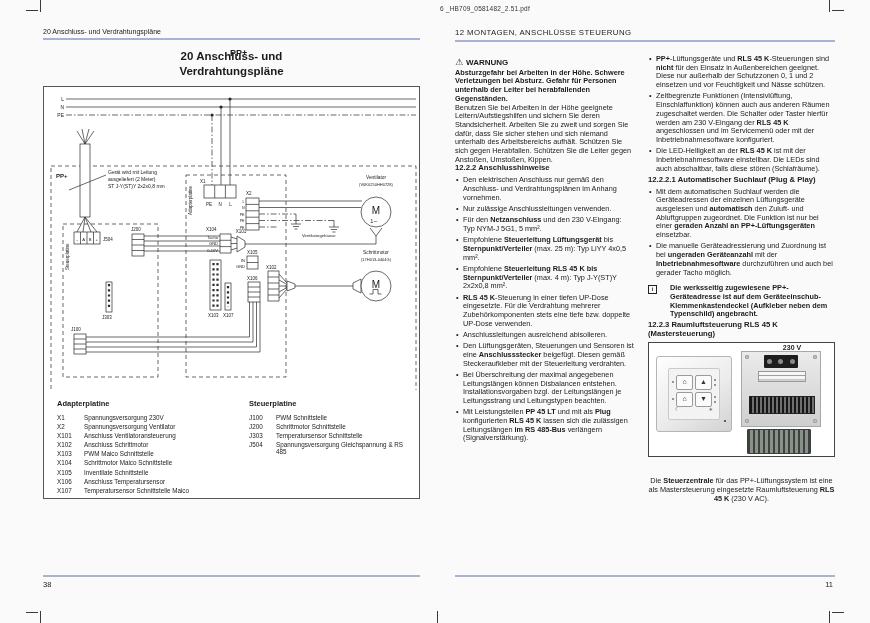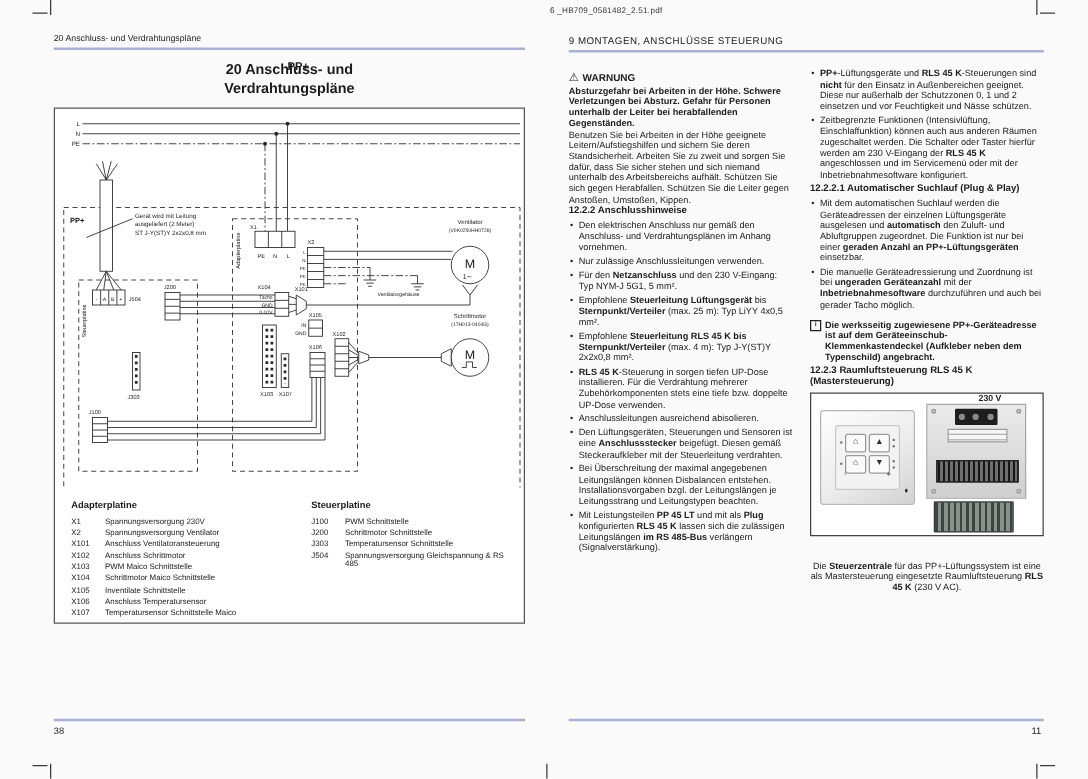--- a/index.html
+++ b/index.html
@@ -33,21 +33,21 @@
   
   .col{position:absolute;font-size:7.3px;line-height:8.7px;}
   .col1{left:0;top:30px;width:179px;}
   .col2{left:193px;top:27px;width:187px;}
   .warn-title{font-size:8px;font-weight:bold;margin-bottom:1px;}
   .warn-icon{font-size:9px;font-weight:normal;margin-right:3px;}
   .bold-par{font-weight:bold;}
   .h2{font-weight:bold;font-size:7.7px;margin:0 0 3px 0;}
   .bt{position:relative;padding-left:8px;margin-bottom:2.6px;}
   .bt::before{content:"\2022";position:absolute;left:1px;top:0;}
-  .note{display:flex;gap:3px;font-weight:bold;margin:7px 0 2px 0;}
+  .note{display:flex;gap:13px;font-weight:bold;margin:7px 0 2px 0;}
   .note-i{flex:none;width:7px;height:7px;border:1px solid #222;font-size:5.5px;line-height:7px;text-align:center;font-weight:bold;margin-top:.5px;}
 
   
   .rfig{position:relative;margin-top:4px;width:185px;height:113px;border:1px solid #444;background:#fff;}
   .v230{position:absolute;left:103px;top:1px;width:80px;text-align:center;font-size:7px;font-weight:bold;}
   .dev-front{position:absolute;left:7px;top:13px;width:74px;height:74px;border:1px solid #b5b5b5;border-radius:3px;
      background:linear-gradient(145deg,#fefefe 0%,#ececec 55%,#d2d2d2 100%);}
   .dev-front .panel{position:absolute;left:11px;top:11px;right:11px;bottom:11px;background:#f3f3f3;border:1px solid #c9c9c9;border-radius:2px;}
   .btn{position:absolute;width:15px;height:13px;border:1px solid #9a9a9a;border-radius:2px;background:#fbfbfb;
        font-size:7px;line-height:12px;text-align:center;color:#333;}
@@ -325,45 +325,46 @@
           </div>
       </div>
     </div>
   </div>
 
   <div class="footrule"></div>
   <div class="pageno l">38</div>
 </section>
 
 <section class="page page-right">
-  <div class="runhead caps">9 MONTAGEN, ANSCHLÜSSE STEUERUNG</div>
+  <div class="runhead caps">12 MONTAGEN, ANSCHLÜSSE STEUERUNG</div>
   <div class="headrule"></div>
 
   <div class="col col1">
     <div class="warn">
       <div class="warn-title"><span class="warn-icon">⚠</span><span>WARNUNG</span></div>
       <div class="bold-par">Absturzgefahr bei Arbeiten in der Höhe. Schwere Verletzungen bei Absturz. Gefahr für Personen unterhalb der Leiter bei herabfallenden Gegenständen.</div>
       <div>Benutzen Sie bei Arbeiten in der Höhe geeignete Leitern/Aufstiegshilfen und sichern Sie deren Standsicherheit. Arbeiten Sie zu zweit und sorgen Sie dafür, dass Sie sicher stehen und sich niemand unterhalb des Arbeitsbereichs aufhält. Schützen Sie sich gegen Herabfallen. Schützen Sie die Leiter gegen Anstoßen, Umstoßen, Kippen.</div>
     </div>
     <div class="h2">12.2.2 Anschlusshinweise</div>
     <div class="bt"><span>Den elektrischen Anschluss nur gemäß den Anschluss- und Verdrahtungsplänen im Anhang vornehmen.</span></div>
     <div class="bt"><span>Nur zulässige Anschlussleitungen verwenden.</span></div>
     <div class="bt"><span>Für den </span><b>Netzanschluss</b><span> und den 230 V-Eingang: Typ NYM-J 5G1, 5 mm².</span></div>
     <div class="bt"><span>Empfohlene </span><b>Steuerleitung Lüftungsgerät</b><span> bis </span><b>Sternpunkt/Verteiler</b><span> (max. 25 m): Typ LiYY 4x0,5 mm².</span></div>
     <div class="bt"><span>Empfohlene </span><b>Steuerleitung RLS 45 K bis Sternpunkt/Verteiler</b><span> (max. 4 m): Typ J-Y(ST)Y 2x2x0,8 mm².</span></div>
-    <div class="bt"><b>RLS 45 K</b><span>-Steuerung in sorgen tiefen UP-Dose installieren. Für die Verdrahtung mehrerer Zubehörkomponenten stets eine tiefe bzw. doppelte UP-Dose verwenden.</span></div>
+    <div class="bt"><b>RLS 45 K</b><span>-Steuerung in einer tiefen UP-Dose eingesetzte. Für die Verdrahtung mehrerer Zubehörkomponenten stets eine tiefe bzw. doppelte UP-Dose verwenden.</span></div>
     <div class="bt"><span>Anschlussleitungen ausreichend abisolieren.</span></div>
     <div class="bt"><span>Den Lüftungsgeräten, Steuerungen und Sensoren ist eine </span><b>Anschlussstecker</b><span> beigefügt. Diesen gemäß Steckeraufkleber mit der Steuerleitung verdrahten.</span></div>
     <div class="bt"><span>Bei Überschreitung der maximal angegebenen Leitungslängen können Disbalancen entstehen. Installationsvorgaben bzgl. der Leitungslängen je Leitungsstrang und Leitungstypen beachten.</span></div>
     <div class="bt"><span>Mit Leistungsteilen </span><b>PP 45 LT</b><span> und mit als </span><b>Plug</b><span> konfigurierten </span><b>RLS 45 K</b><span> lassen sich die zulässigen Leitungslängen </span><b>im RS 485-Bus</b><span> verlängern (Signalverstärkung).</span></div>
   </div>
 
   <div class="col col2">
     <div class="bt"><b>PP+</b><span>-Lüftungsgeräte und </span><b>RLS 45 K</b><span>-Steuerungen sind </span><b>nicht</b><span> für den Einsatz in Außenbereichen geeignet. Diese nur außerhalb der Schutzzonen 0, 1 und 2 einsetzen und vor Feuchtigkeit und Nässe schützen.</span></div>
     <div class="bt"><span>Zeitbegrenzte Funktionen (Intensivlüftung, Einschlaffunktion) können auch aus anderen Räumen zugeschaltet werden. Die Schalter oder Taster hierfür werden am 230 V-Eingang der </span><b>RLS 45 K</b><span> angeschlossen und im Servicemenü oder mit der Inbetriebnahmesoftware konfiguriert.</span></div>
+    <div class="bt"><span>Die LED-Helligkeit an der </span><b>RLS 45 K</b><span> ist mit der Inbetriebnahmesoftware einstellbar. Die LEDs sind auch abschaltbar, falls diese stören (Schlafräume).</span></div>
     <div class="h2" style="white-space:nowrap;">12.2.2.1 Automatischer Suchlauf (Plug &amp; Play)</div>
     <div class="bt"><span>Mit dem automatischen Suchlauf werden die Geräteadressen der einzelnen Lüftungsgeräte ausgelesen und </span><b>automatisch</b><span> den Zuluft- und Abluftgruppen zugeordnet. Die Funktion ist nur bei einer </span><b>geraden Anzahl an PP+-Lüftungsgeräten</b><span> einsetzbar.</span></div>
     <div class="bt"><span>Die manuelle Geräteadressierung und Zuordnung ist bei </span><b>ungeraden Geräteanzahl</b><span> mit der </span><b>Inbetriebnahmesoftware</b><span> durchzuführen und auch bei gerader Tacho möglich.</span></div>
     <div class="note">
       <span class="note-i">i</span>
       <span><b>Die werksseitig zugewiesene PP+-Geräteadresse ist auf dem Geräteeinschub-Klemmenkastendeckel (Aufkleber neben dem Typenschild) angebracht.</b></span>
     </div>
     <div class="h2">12.2.3 Raumluftsteuerung RLS 45 K (Mastersteuerung)</div>
 
     <div class="rfig">

